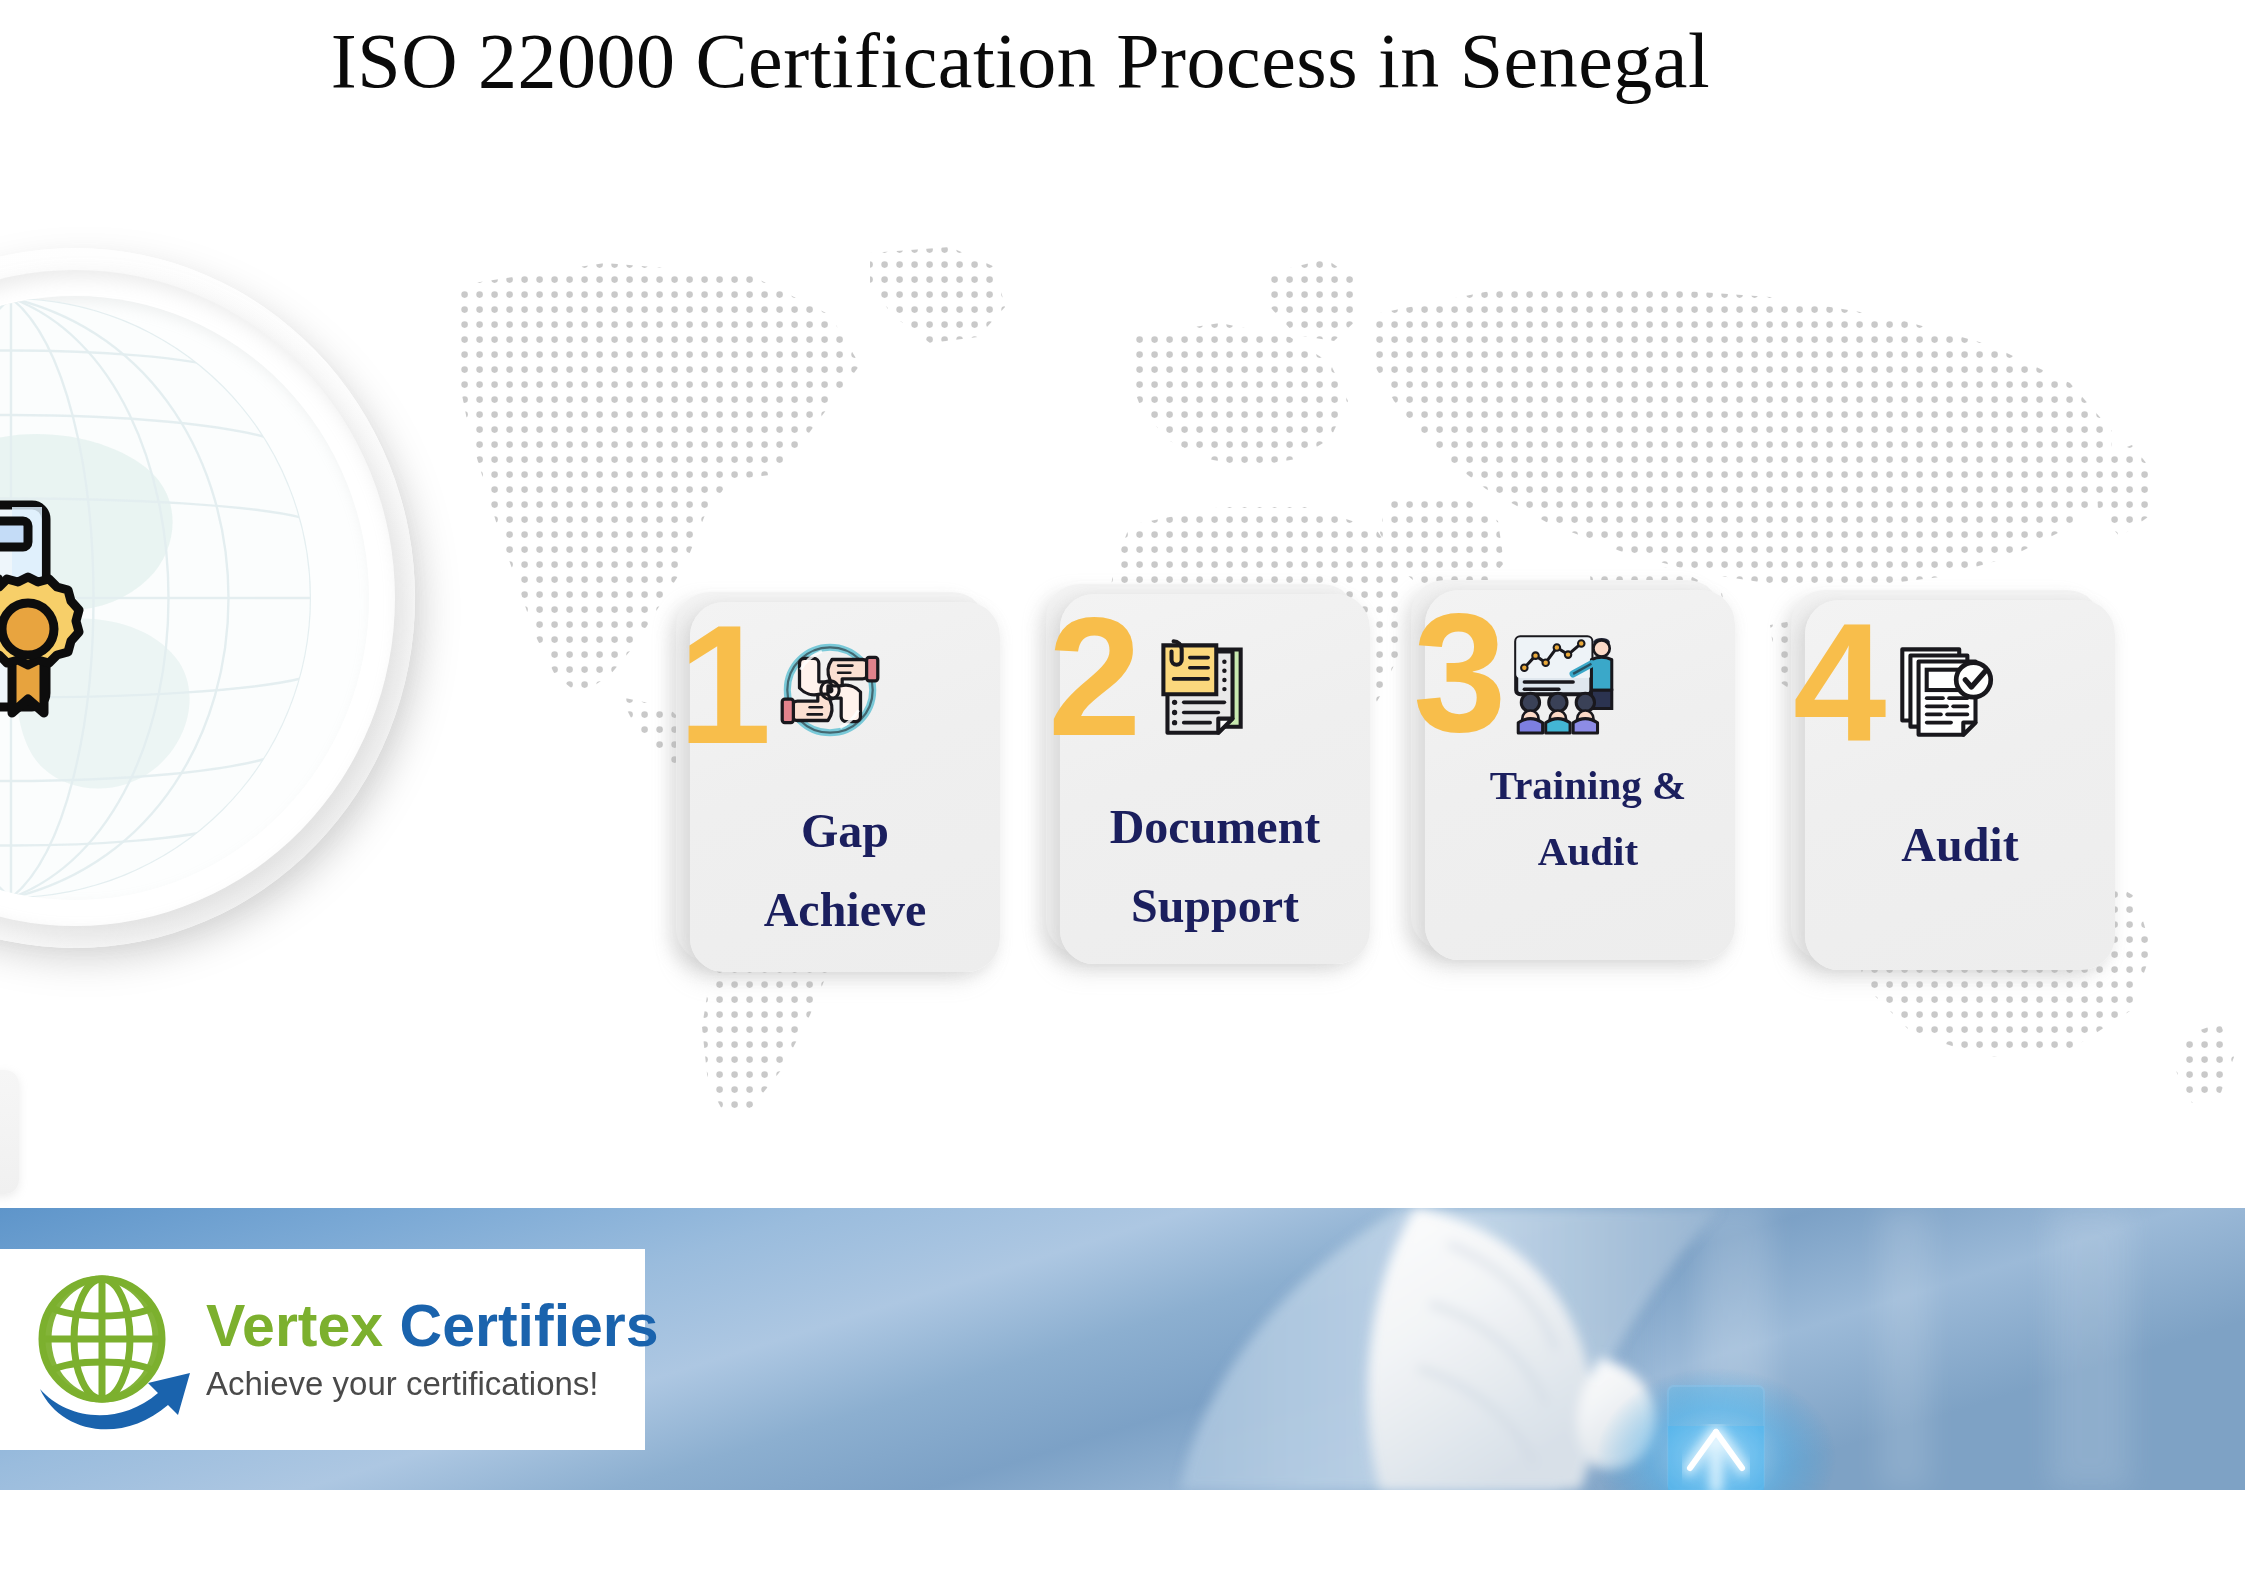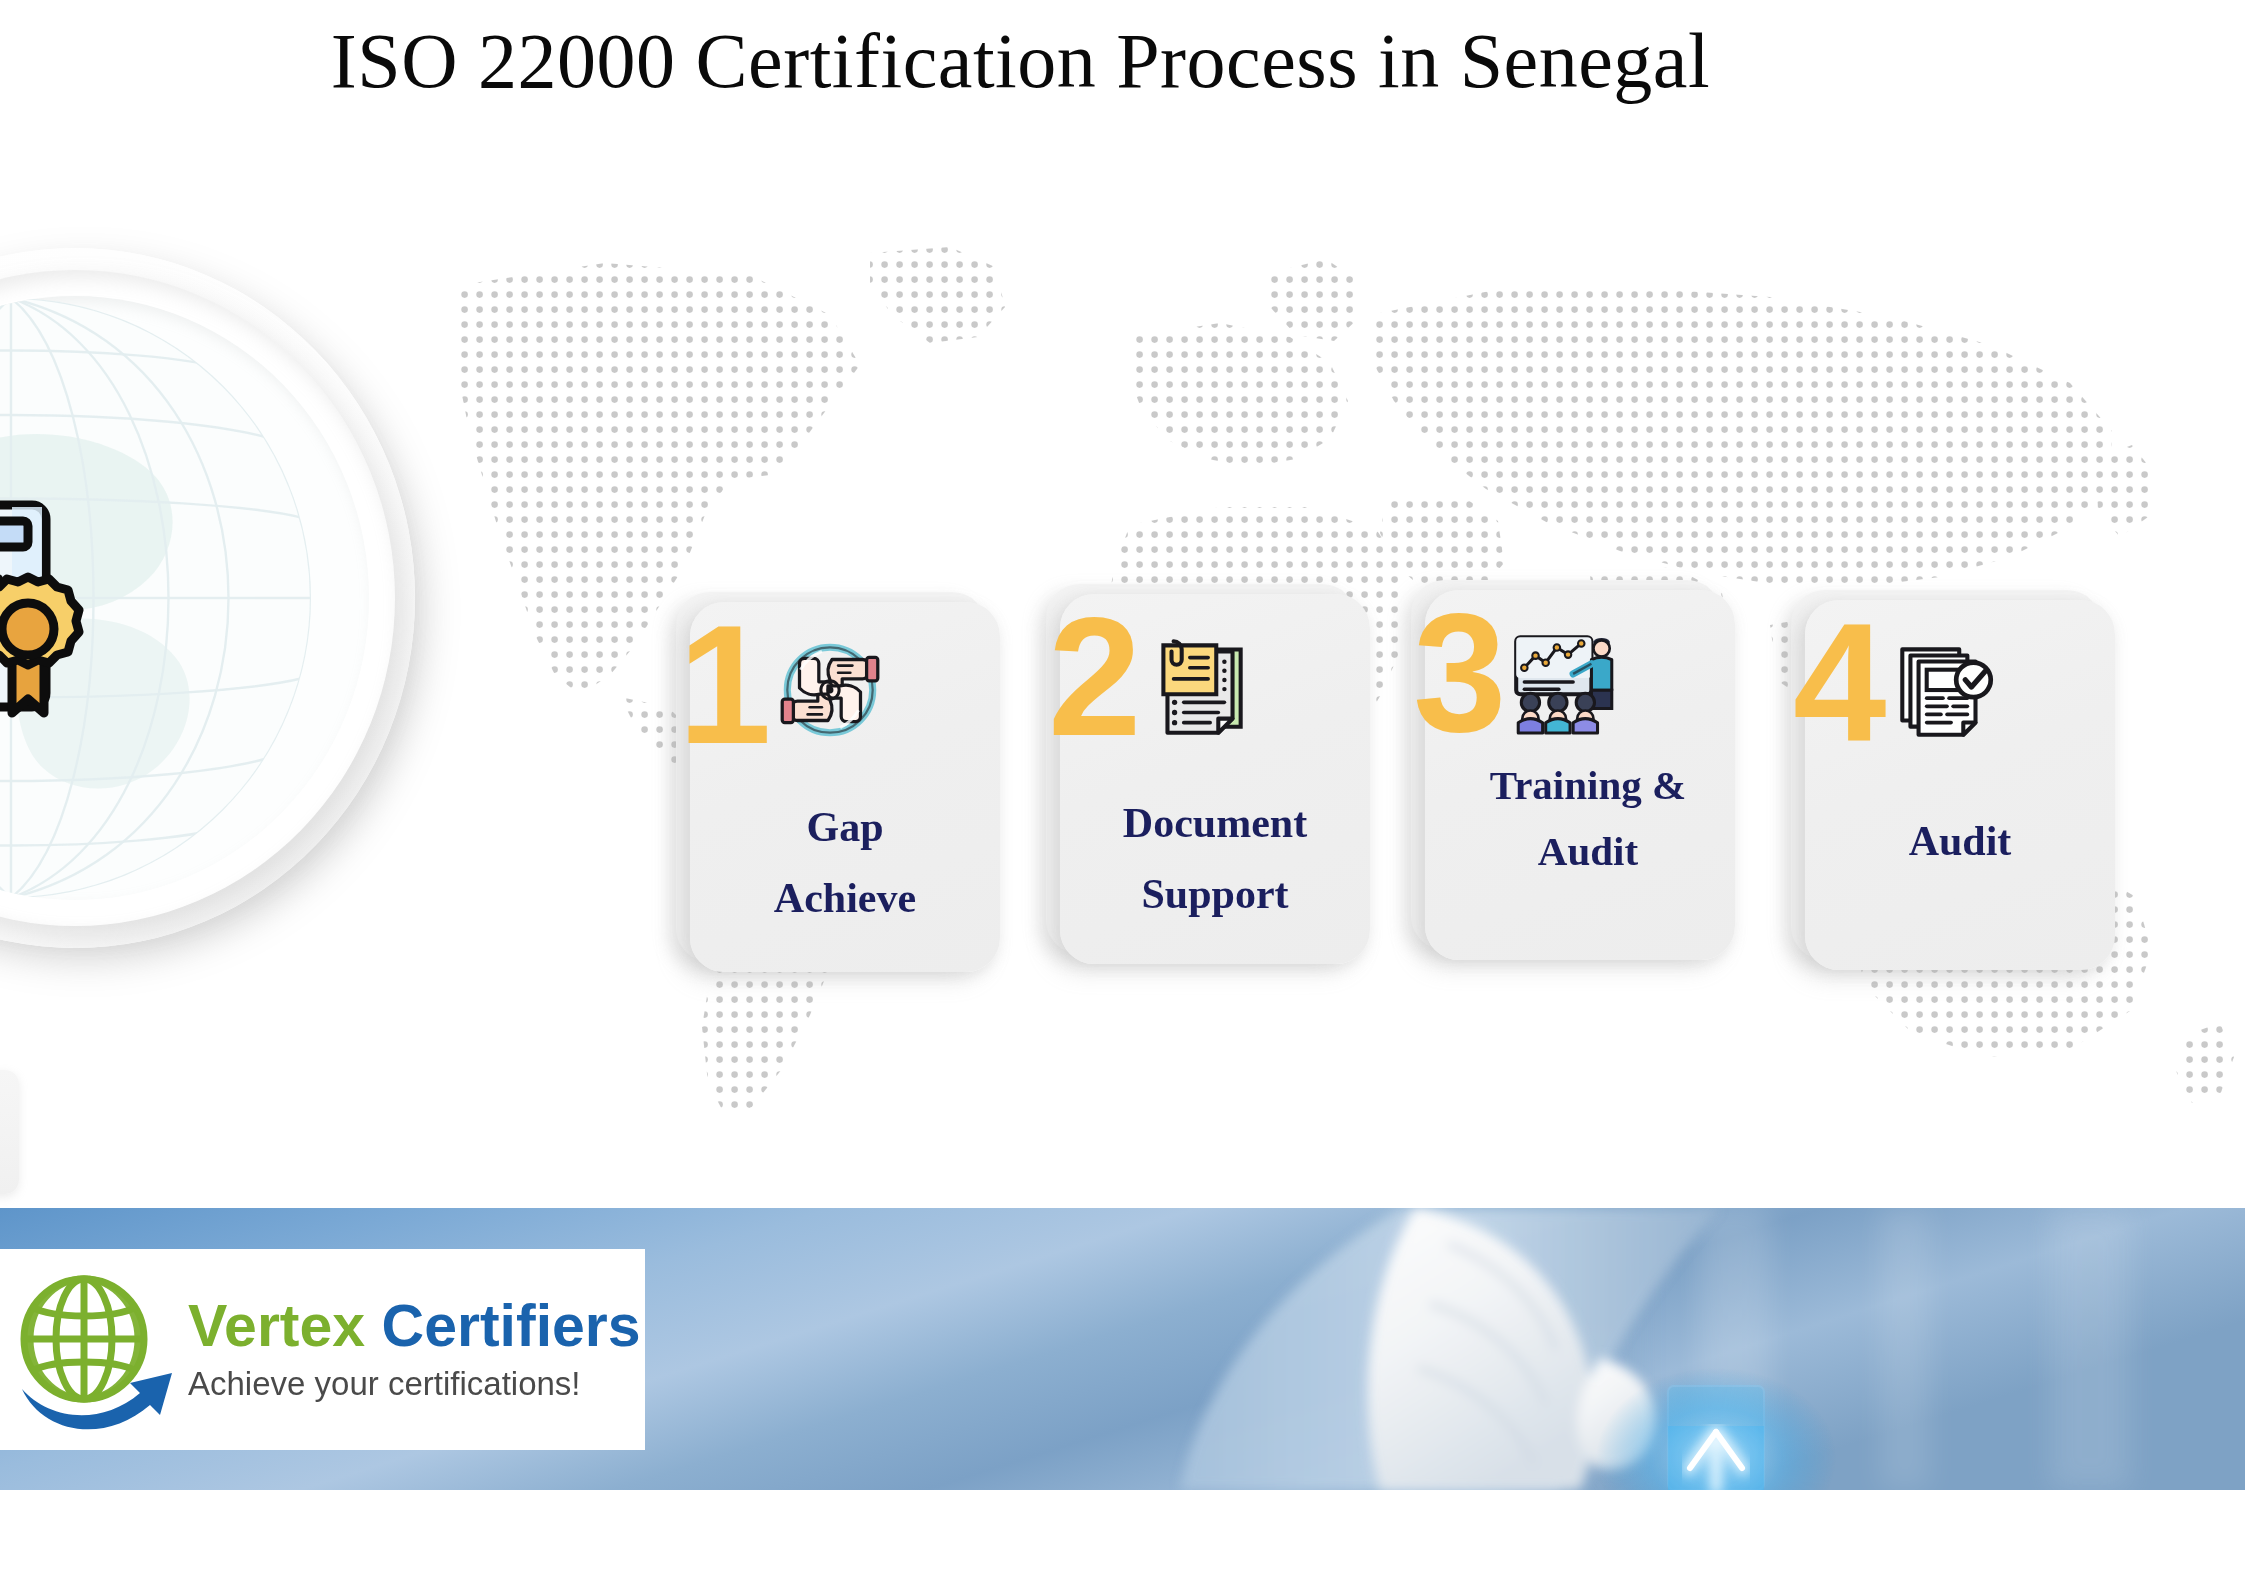--- a/index.html
+++ b/index.html
@@ -176,21 +176,21 @@
     flex: 0 0 auto;
   }
   .step-icon svg { width:100%; height:100%; display:block; }
 
   .step-label {
     position: absolute;
     left: 0; right: 0;
     text-align: center;
     font-family: "Liberation Serif", serif;
     font-weight: 700;
-    font-size: 42px;
+    font-size: 48px;
     color: #1b1f5e;
     line-height: 1.22;
     padding: 0 8px;
   }
   #label-1 { top: 200px; }
   #label-2 { top: 204px; }
   #label-3 { top: 170px; font-size: 41px; padding-left: 24px; }
   #label-4 { top: 196px; }
 
   
@@ -217,21 +217,21 @@
   
   #logo-plate {
     position: absolute;
     left: 0; top: 1249px;
     width: 645px;
     height: 201px;
     background: #ffffff;
     z-index: 30;
     display: flex;
     align-items: center;
-    padding-left: 4px;
+    padding-left: 22px;
   }
   #logo-mark { width: 178px; height: 166px; flex: 0 0 auto; }
   #logo-mark svg { width:100%; height:100%; display:block; }
   #logo-text {
     margin-left: 6px;
     display: flex;
     flex-direction: column;
     justify-content: center;
   }
   #logo-name {

